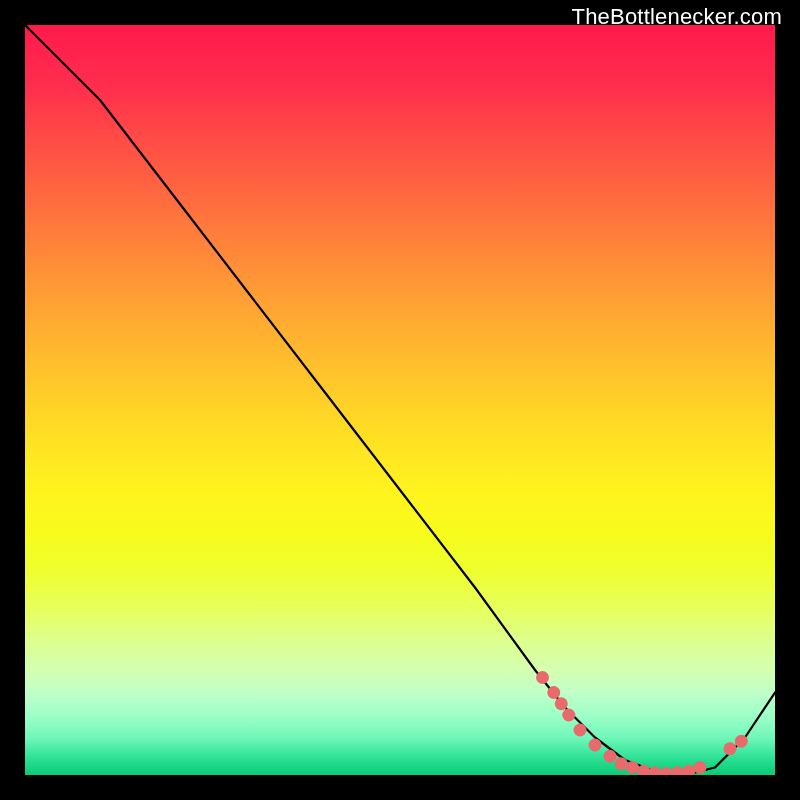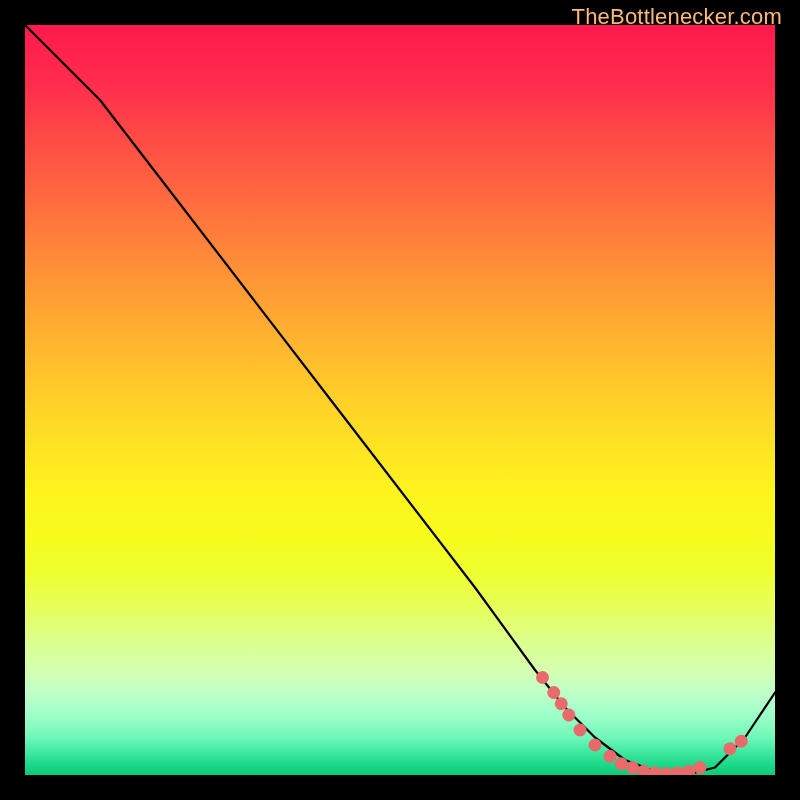--- a/index.html
+++ b/index.html
@@ -8,21 +8,21 @@
     height: 800px;
     background: #000;
     position: relative;
     font-family: Arial, sans-serif;
     overflow: hidden;
   }
   .attribution {
     position: absolute;
     top: 4px;
     right: 18px;
-    color: #fdba74;
+    color: #ffffff;
     font-size: 22px;
     font-weight: 400;
     letter-spacing: 0.2px;
     z-index: 10;
     margin-left: 26px;
   }
   .plot-area {
     position: absolute;
     left: 25px;
     top: 25px;

